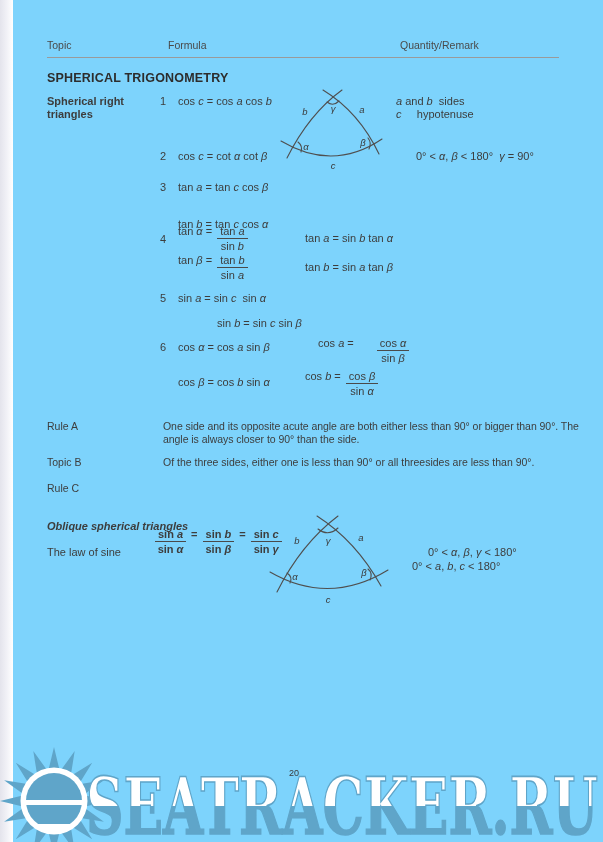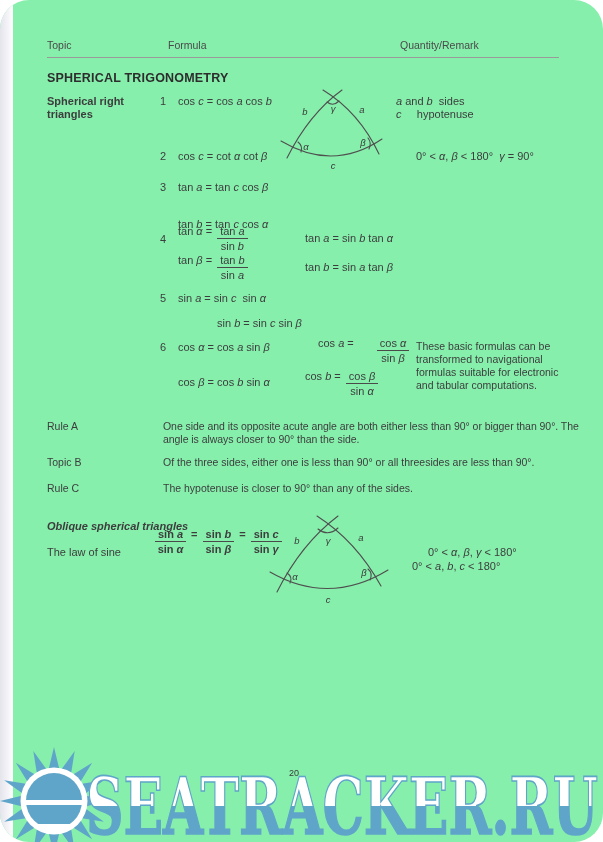--- a/index.html
+++ b/index.html
@@ -1,17 +1,17 @@
 <!DOCTYPE html>
 <html><head>
 <meta charset="utf-8">
 <style>
   html,body{margin:0;padding:0;background:#fff;}
-  .page{position:relative;width:603px;height:842px;background:#86efac;overflow:hidden;
-        font-family:"Liberation Sans",sans-serif;color:#3d3d3d;border-radius:29px;}
+  .page{position:relative;width:603px;height:842px;background:#7dd3fc;overflow:hidden;
+        font-family:"Liberation Sans",sans-serif;color:#3d3d3d;}
   .abs{position:absolute;}
   .pre{white-space:pre;}
   .nowrap{white-space:nowrap;}
   .b{font-weight:bold;}
   .t10{font-size:10.5px;line-height:13px;}
   .t11{font-size:11px;line-height:13px;}
   .hdr{font-size:10.5px;color:#4a4a4a;}
   .title{font-size:12.5px;font-weight:bold;letter-spacing:.2px;color:#2d2d2d;}
   .rule-line{border-top:1px solid #9a9a9a;height:0;}
   .left-edge{left:0;top:0;width:13px;height:842px;
@@ -97,38 +97,36 @@
 
   <div class="abs t11" style="left:160px;top:341px;">6</div>
   <div class="abs t11 fm pre" style="left:178px;top:341px;">cos <i>α</i> = cos <i>a</i> sin <i>β</i></div>
   <div class="abs frow" style="left:318px;top:337px;height:28px;gap:23px;">
     <span class="fm pre">cos <i>a</i> =</span>
       <span class="frac">
         <span class="fn fm">cos <i>α</i></span>
         <span class="fd fm">sin <i>β</i></span>
       </span>
   </div>
-  <div class="abs t10" style="left:416px;top:340px;width:153px;">These basic formulas can be transformed to navigational formulas suitable for electronic and tabular computations.</div>
   <div class="abs t11 fm pre" style="left:178px;top:376px;">cos <i>β</i> = cos <i>b</i> sin <i>α</i></div>
   <div class="abs frow" style="left:305px;top:370px;height:28px;">
     <span class="fm pre">cos <i>b</i> =</span>
       <span class="frac">
         <span class="fn fm">cos <i>β</i></span>
         <span class="fd fm">sin <i>α</i></span>
       </span>
   </div>
 
   <div class="abs t10" style="left:47px;top:420px;">Rule A</div>
   <div class="abs t10" style="left:163px;top:420px;width:424px;letter-spacing:-0.05px;">One side and its opposite acute angle are both either less than 90° or bigger than 90°. The angle is always closer to 90° than the side.</div>
 
   <div class="abs t10" style="left:47px;top:456px;">Topic B</div>
   <div class="abs t10 nowrap" style="left:163px;top:456px;">Of the three sides, either one is less than 90° or all threesides are less than 90°.</div>
 
   <div class="abs t10" style="left:47px;top:482px;">Rule C</div>
-  <div class="abs t10 nowrap" style="left:163px;top:482px;">The hypotenuse is closer to 90° than any of the sides.</div>
 
   <div class="abs t11 b" style="left:47px;top:520px;font-style:italic;">Oblique spherical triangles</div>
   <div class="abs t11" style="left:47px;top:546px;">The law of sine</div>
 
   <div class="abs frow" style="left:155px;top:528px;height:28px;font-weight:600;">
     <span class="frac">
         <span class="fn fm">sin <i>a</i></span>
         <span class="fd fm">sin <i>α</i></span>
       </span>
     <span>=</span>

